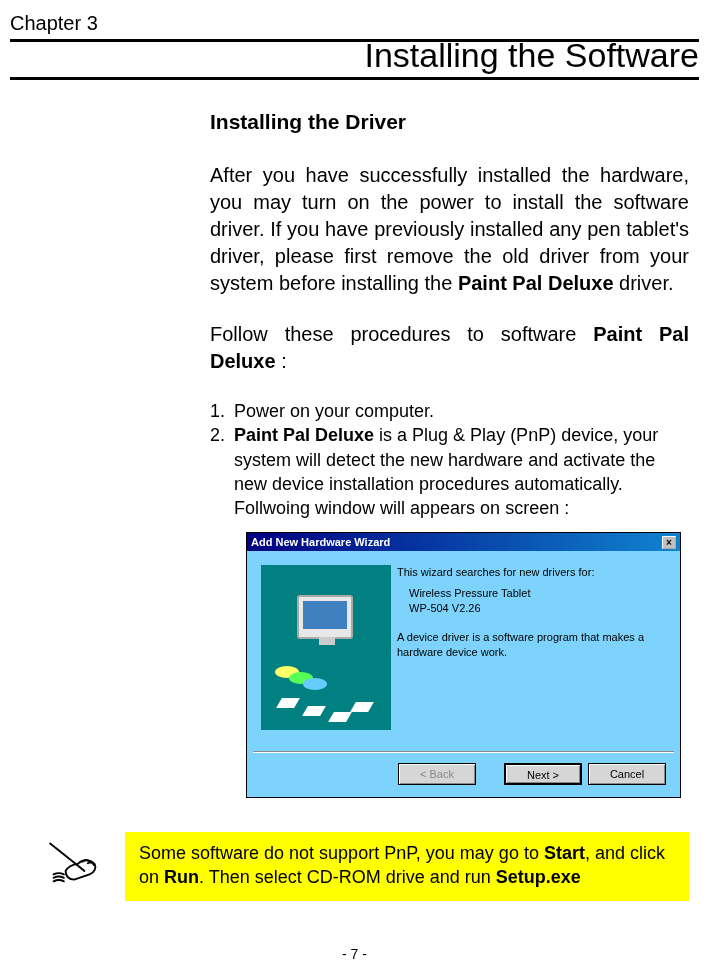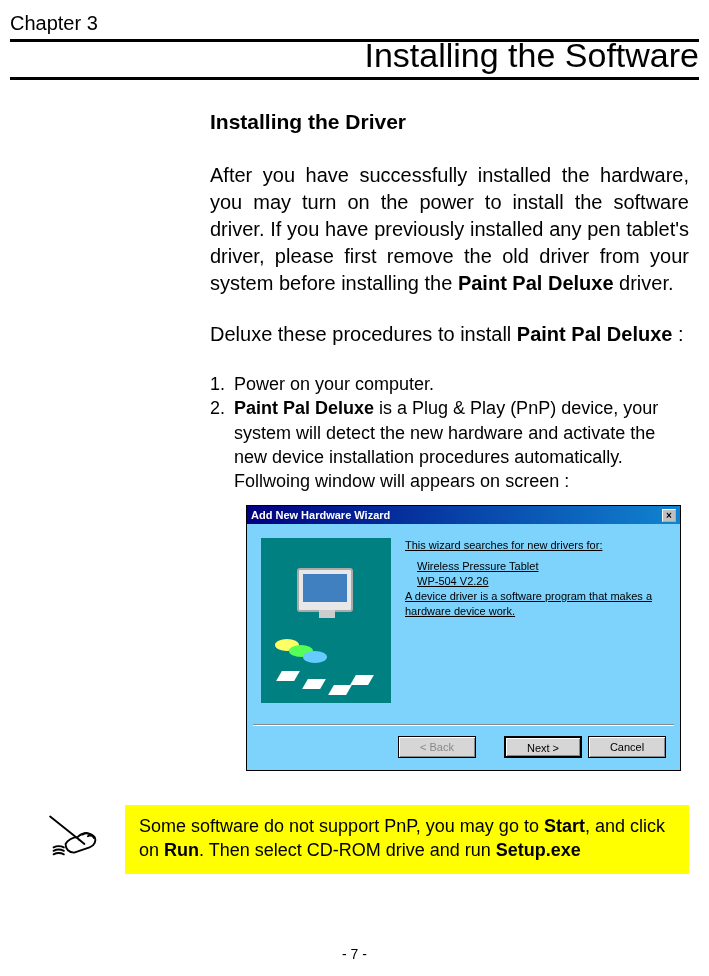--- a/index.html
+++ b/index.html
@@ -156,28 +156,27 @@
       width: 18px;
       height: 10px;
       background: #fff;
       transform: skewX(-30deg);
     }
     .ws1 { bottom: 22px; left: 18px; }
     .ws2 { bottom: 14px; left: 44px; }
     .ws3 { bottom: 8px; left: 70px; }
     .ws4 { bottom: 18px; left: 92px; }
     .wizard-right {
-      padding-left: 14px;
+      padding-left: 6px;
       font-size: 11px;
       line-height: 1.35;
-      text-decoration: underline;
     }
     .wr-line { margin-bottom: 4px; }
     .wr-indent { margin-left: 12px; margin-top: 6px; }
-    .wr-space { }
+    .wr-space { margin-top: 14px; }
     .wizard-sep {
       border: none;
       border-top: 1px solid #888;
       border-bottom: 1px solid #fff;
       margin: 0 6px;
     }
     .wizard-buttons {
       display: flex;
       justify-content: flex-end;
       padding: 10px 14px 12px 14px;
@@ -239,21 +238,21 @@
   <hr class="hr-under">
 
   <div class="content">
     <div class="section-heading">Installing the Driver</div>
 
     <div class="para">
       <span>After you have successfully installed the hardware, you may turn on the power to install the software driver.  If you have previously installed any pen tablet's driver, please first remove the old driver from your system before installing the </span><span class="bold">Paint Pal Deluxe</span><span> driver.</span>
     </div>
 
     <div class="para">
-      <span>Deluxe these procedures to install </span><span class="bold">Paint Pal Deluxe</span><span> :</span>
+      <span>Follow these procedures to software </span><span class="bold">Paint Pal Deluxe</span><span> :</span>
     </div>
 
     <div class="list">
       <div class="list-item">
         <div class="list-num">1.</div>
         <div class="list-text">Power on your computer.</div>
       </div>
       <div class="list-item">
         <div class="list-num">2.</div>
         <div class="list-text">

